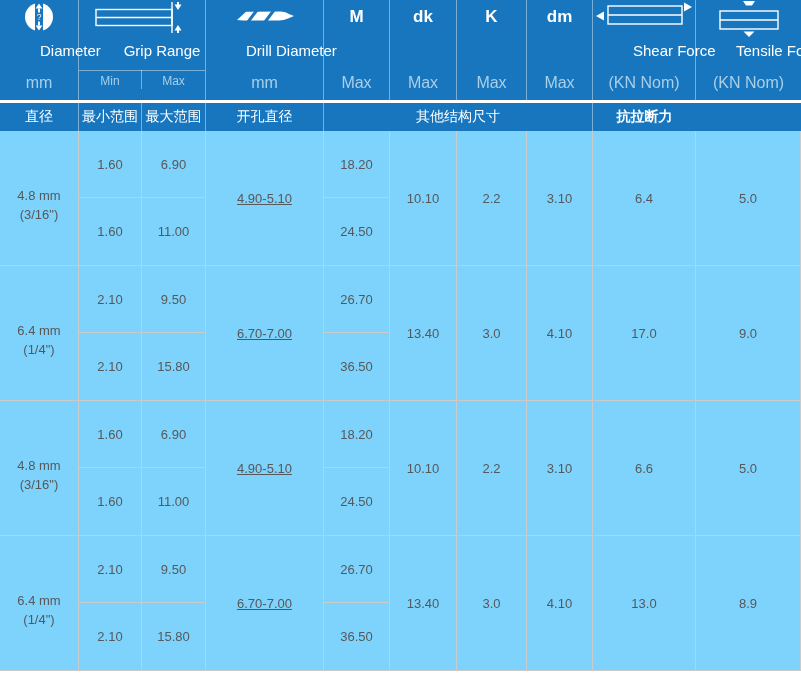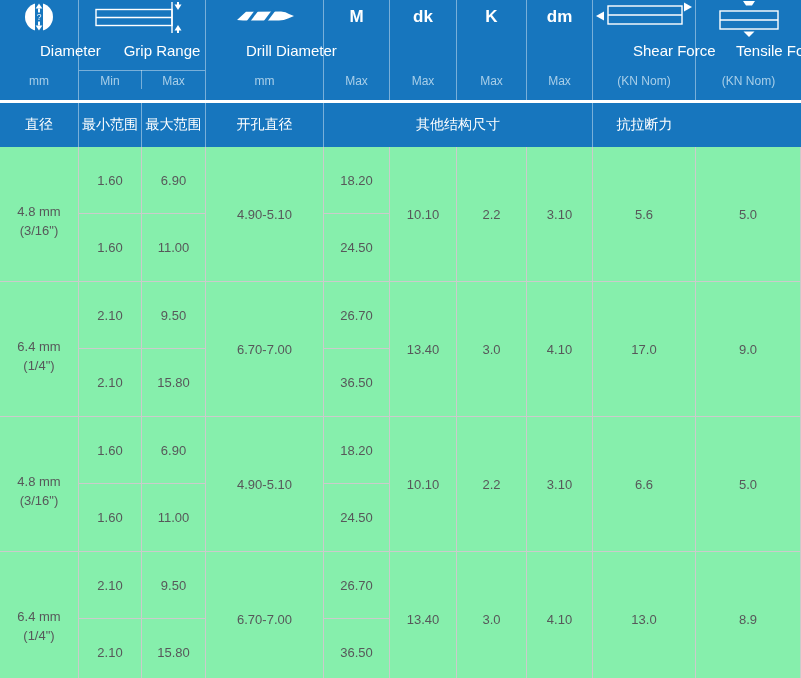--- a/index.html
+++ b/index.html
@@ -16,45 +16,45 @@
 
   .grid{display:grid;grid-template-columns:79px 63px 64px 118px 66px 67px 70px 66px 103px 105px;}
 
   
   .hdr{height:100px;background:var(--blue);position:relative;overflow:hidden;}
   .hc{position:relative;border-right:1px solid var(--hdr-line);}
   .hc.last{border-right:none;}
   .hc-grip{grid-column:2/4;}
   .h-icon{position:absolute;top:1px;left:50%;transform:translateX(-50%);line-height:0;}
   .h-label{position:absolute;top:42px;left:0;width:100%;text-align:center;color:#fff;font-size:15px;white-space:nowrap;padding-left:40px;}
-  .h-sub{position:absolute;top:74px;left:0;width:100%;text-align:center;color:var(--sub);font-size:12px;}
+  .h-sub{position:absolute;top:74px;left:0;width:100%;text-align:center;color:var(--sub);font-size:16px;}
   .h-top{position:absolute;top:7px;left:0;width:100%;text-align:center;color:#fff;font-size:17px;font-weight:600;}
   .grip-line{position:absolute;left:0;right:0;top:70px;border-top:1px solid var(--hdr-line);}
   .grip-half{position:absolute;top:70px;bottom:11px;width:50%;}
   .grip-half.minh{left:0;border-right:1px solid var(--hdr-line);}
   .grip-half.maxh{right:0;}
   .grip-half .gsub{position:absolute;top:4px;left:0;width:100%;text-align:center;color:var(--sub);font-size:12px;}
 
   
   .hgap{height:3px;background:#fff;}
 
   
-  .cn{height:44px;background:var(--blue);}
+  .cn{height:28px;background:var(--blue);}
   .cnc{border-right:1px solid var(--hdr-line);color:#fff;font-size:14px;display:flex;align-items:center;justify-content:center;white-space:nowrap;}
-  .cnc.last{border-right:none;}
+  .cnc.last{border-right:none;font-weight:bold;}
   .cn-other{grid-column:5/9;}
 
   
   .tbody{box-shadow:inset 1px 0 0 #ddd;}
   .group{grid-template-rows:67px 67px;border-bottom:1px solid var(--border);}
-  .bcell{border-right:1px solid var(--border);display:flex;align-items:center;justify-content:center;color:var(--body-text);font-size:13px;background:#86efac;}
+  .bcell{border-right:1px solid var(--border);display:flex;align-items:center;justify-content:center;color:var(--body-text);font-size:13px;background:#7dd3fc;}
   .bb{border-bottom:1px solid var(--border);}
   .c1{grid-column:1;grid-row:1/3;}
   .c2a{grid-column:2;grid-row:1;} .c3a{grid-column:3;grid-row:1;}
-  .c4{grid-column:4;grid-row:1/3;}
+  .c4{grid-column:4;grid-row:1/3;text-decoration:underline;}
   .c5a{grid-column:5;grid-row:1;}
   .c6{grid-column:6;grid-row:1/3;} .c7{grid-column:7;grid-row:1/3;}
   .c8{grid-column:8;grid-row:1/3;} .c9{grid-column:9;grid-row:1/3;}
   .c10{grid-column:10;grid-row:1/3;}
   .c2b{grid-column:2;grid-row:2;} .c3b{grid-column:3;grid-row:2;} .c5b{grid-column:5;grid-row:2;}
   .diam-wrap{text-align:center;line-height:1.5;margin-top:14px;}
 </style>
 </head>
 <body>
 
@@ -179,21 +179,21 @@
           <div>(3/16")</div>
         </div>
       </div>
       <div class="bcell c2a bb">1.60</div>
       <div class="bcell c3a bb">6.90</div>
       <div class="bcell c4">4.90-5.10</div>
       <div class="bcell c5a bb">18.20</div>
       <div class="bcell c6">10.10</div>
       <div class="bcell c7">2.2</div>
       <div class="bcell c8">3.10</div>
-      <div class="bcell c9">5.6</div>
+      <div class="bcell c9">6.4</div>
       <div class="bcell c10">5.0</div>
       <div class="bcell c2b">1.60</div>
       <div class="bcell c3b">11.00</div>
       <div class="bcell c5b">24.50</div>
     </div>
 
     <div class="group grid">
       <div class="bcell c1">
         <div class="diam-wrap">
           <div>6.4 mm</div>

